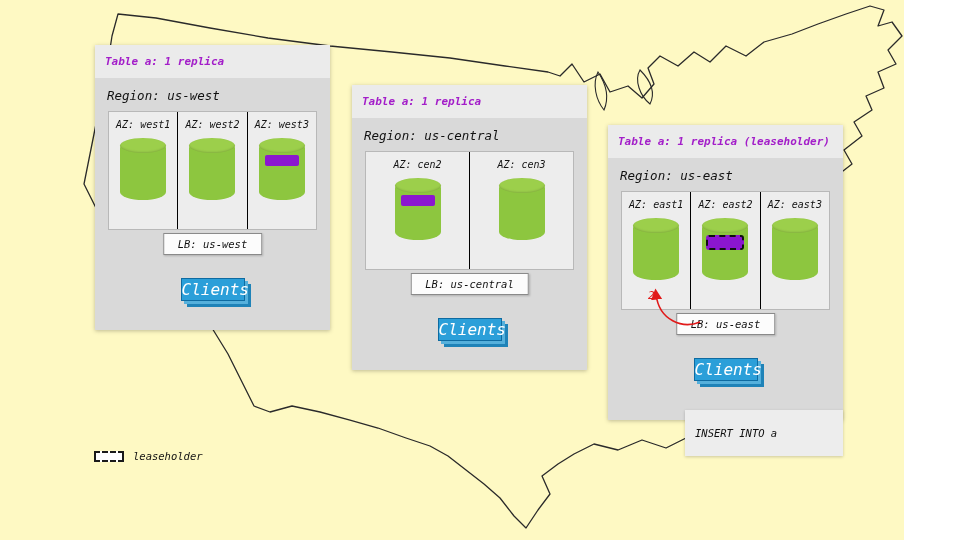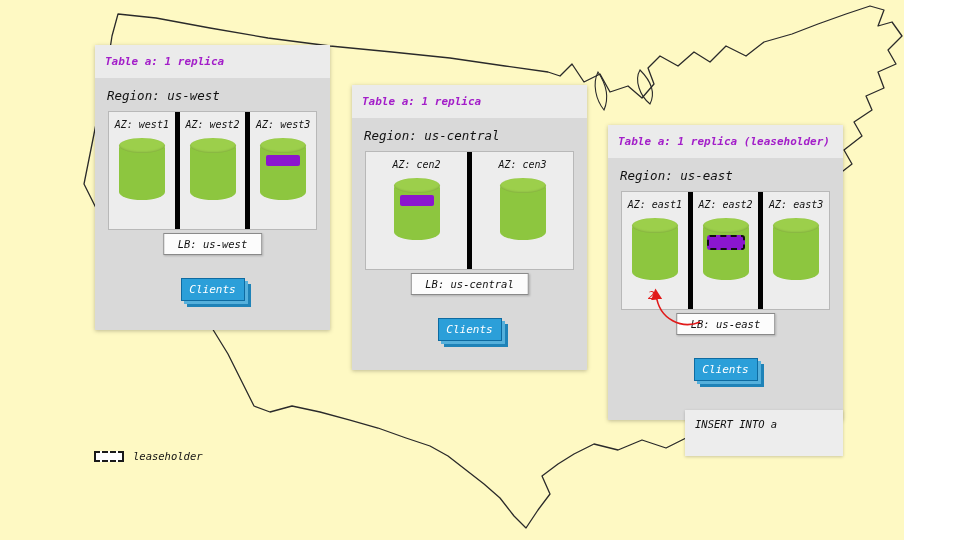--- a/index.html
+++ b/index.html
@@ -10,31 +10,31 @@
     font-family: "DejaVu Sans Mono", monospace;
     font-style: italic;
   }
   .map-svg { position: absolute; left: 0; top: 0; }
 
   .panel { position: absolute; width: 235px; height: 285px; background: #d9d9d9; box-shadow: 0 1px 4px rgba(0,0,0,.25); }
   .panel-header { height: 33px; background: #ebebeb; display: flex; align-items: center; padding: 0 10px; font-size: 11px; font-weight: bold; color: #a31ec9; }
   .panel-body { position: absolute; left: 0; right: 0; top: 33px; bottom: 0; padding-left: 43px; }
   .region-label { position: absolute; left: 12px; top: 10px; font-size: 12.5px; color: #111; }
   .az-box { position: absolute; left: 13px; right: 13px; top: 33px; height: 119px; background: #ededed; border: 1px solid #b8b8b8; display: flex; }
-  .az-cell { flex: 1; position: relative; border-right: 5px solid #000000; }
+  .az-cell { flex: 1; position: relative; border-right: 1px solid #000000; }
   .az-cell:last-child { border-right: none; }
   .az-label { text-align: center; font-size: 10px; color: #111; margin-top: 7px; white-space: nowrap; }
   .cylinder { position: relative; width: 46px; height: 60px; margin: 10px auto 0; background: #8dc63f; border-radius: 23px/8px; }
   .cylinder::before { content: ""; position: absolute; left: 0; top: -2px; width: 100%; height: 15px; border-radius: 50%; background: #9ccf4b; box-shadow: inset 0 -1px 2px rgba(0,0,0,.15); }
   .range-marker { position: absolute; left: 50%; transform: translateX(-50%); top: 15px; width: 34px; height: 11px; background: #8b16cf; border-radius: 2px; z-index: 2; }
   .range-marker.leaseholder { width: 38px; height: 15px; border: 2px dashed #101010; border-radius: 3px; }
   .lb-box { position: absolute; left: 50%; transform: translateX(-50%); top: 155px; background: #fcfcfc; border: 1px solid #8a8a8a; font-size: 10.5px; padding: 4px 14px; white-space: nowrap; box-shadow: 1px 1px 2px rgba(0,0,0,.2); color: #111; }
-  .clients-btn { position: absolute; left: 50%; transform: translateX(-50%); top: 200px; width: 64px; height: 23px; background: #2b9fd9; border: 1px solid #0e6ba1; color: #fff; font-size: 11px; line-height: 21px; text-align: center; cursor: pointer; box-shadow: 3px 3px 0 #55b0dc, 6px 6px 0 #1f83b8; }
+  .clients-btn { position: absolute; left: 50%; transform: translateX(-50%); top: 200px; width: 64px; height: 23px; background: #2b9fd9; border: 1px solid #0e6ba1; color: #fff; font-size: 16px; line-height: 21px; cursor: pointer; box-shadow: 3px 3px 0 #55b0dc, 6px 6px 0 #1f83b8; }
 
-  .sql-note { position: absolute; left: 685px; top: 410px; width: 158px; height: 46px; background: #ededed; padding: 6px 0 0 10px; font-size: 10.5px; line-height: 1.55; color: #111; box-shadow: 0 1px 3px rgba(0,0,0,.2); }
+  .sql-note { position: absolute; left: 685px; top: 410px; width: 158px; height: 46px; background: #ededed; padding: 15px 0 0 10px; font-size: 10.5px; line-height: 1.55; color: #111; box-shadow: 0 1px 3px rgba(0,0,0,.2); }
   .sql-note span { display: block; }
 
   .legend { position: absolute; left: 94px; top: 450px; display: flex; align-items: center; gap: 9px; }
   .legend-swatch { width: 30px; height: 11px; border: 2px dashed #1a1a1a; background: #ffffff; }
   .legend-label { font-size: 10.5px; color: #111; }
 
   .arrow-svg { position: absolute; left: 625px; top: 275px; width: 100px; height: 60px; z-index: 5; }
   .arrow-label { position: absolute; left: 648px; top: 289px; color: #e11919; font-size: 11px; z-index: 6; }
 </style>
 </head>

